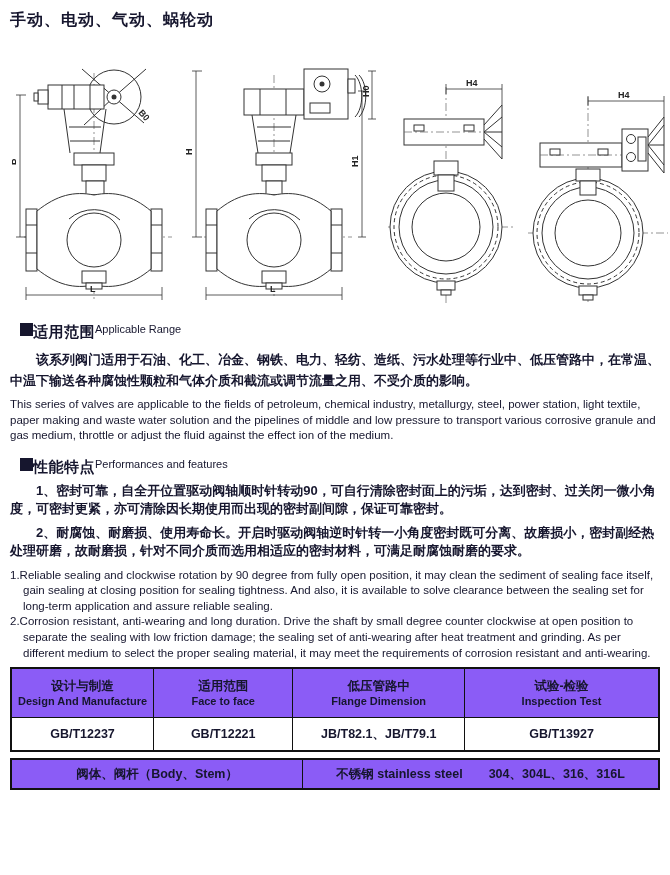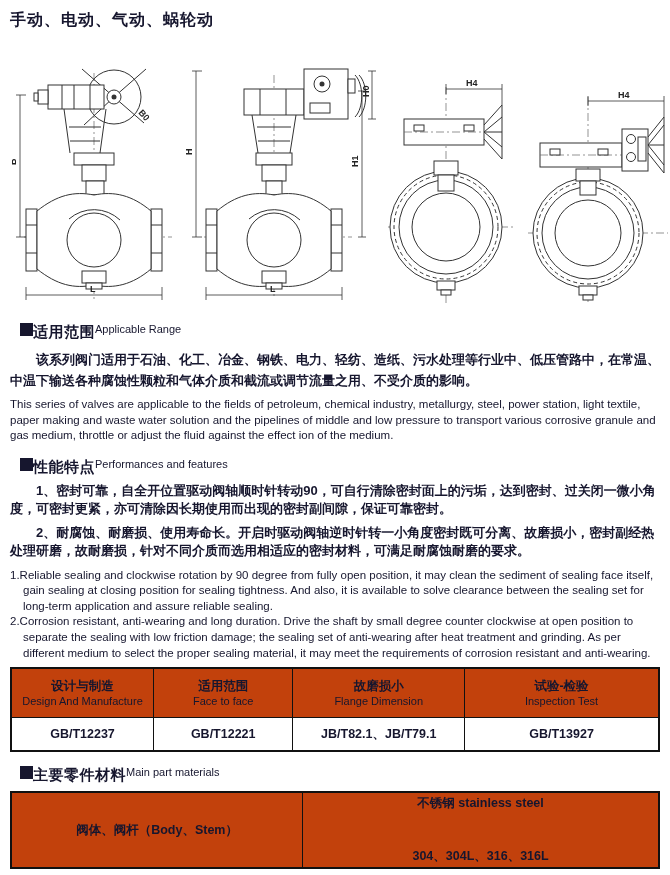--- a/index.html
+++ b/index.html
@@ -33,28 +33,28 @@
   .sec-en{font-size:11px;}
   .cn-para{font-size:13px;font-weight:bold;line-height:1.65;margin:7px 0 0;text-indent:2em;}
   .en-para{font-size:11.5px;line-height:1.36;margin:5px 0 0;}
   .perf .cn-para{line-height:1.42;margin:5px 0 0;}
   .en-item{font-size:11.5px;line-height:1.36;margin:0;padding-left:13px;text-indent:-13px;}
   .en-block{margin-top:7px;}
   
   table{width:100%;border-collapse:collapse;margin-top:6px;}
   table{border:2px solid #111;}
   td{border:1.5px solid #111;text-align:center;vertical-align:middle;padding:2px 2px;}
-  .shade{background:#c2410c;}
+  .shade{background:#8b5cf6;}
   .h-cn{display:block;font-size:12.5px;font-weight:bold;line-height:1.25;}
-  .h-en{display:block;font-size:11px;font-weight:normal;line-height:1.15;}
+  .h-en{display:block;font-size:11px;font-weight:bold;line-height:1.15;}
   .std-val td{height:28px;font-size:12.5px;font-weight:bold;}
   .std-hdr td{height:44px;}
   .mat-table td{height:24px;}
   .part-cell{font-size:12.5px;font-weight:bold;}
-  .mat-flex{display:flex;justify-content:center;gap:36px;font-size:12.5px;font-weight:bold;flex-direction:column;}
+  .mat-flex{display:flex;justify-content:center;gap:26px;font-size:12.5px;font-weight:bold;}
 </style>
 </head>
 <body>
 
 <div class="page">
 
   <div class="hdr-line1">
     <span class="cn-title">手动、电动、气动、蜗轮动</span>
   </div>
 
@@ -302,42 +302,37 @@
       <tr class="std-hdr">
         <td class="shade">
           <span class="h-cn">设计与制造</span>
           <span class="h-en">Design And Manufacture</span>
         </td>
         <td class="shade">
           <span class="h-cn">适用范围</span>
           <span class="h-en">Face to face</span>
         </td>
         <td class="shade">
-          <span class="h-cn">故磨损小</span>
+          <span class="h-cn">低压管路中</span>
           <span class="h-en">Flange Dimension</span>
         </td>
         <td class="shade">
           <span class="h-cn">试验-检验</span>
           <span class="h-en">Inspection Test</span>
         </td>
       </tr>
       <tr class="std-val">
         <td>GB/T12237</td>
         <td>GB/T12221</td>
         <td>JB/T82.1、JB/T79.1</td>
         <td>GB/T13927</td>
       </tr>
     </tbody>
   </table>
 
-  <div class="sec-title">
-    <span class="sq"></span>
-    <span class="sec-cn">主要零件材料</span>
-    <span class="sec-en">Main part materials</span>
-  </div>
   <table class="mat-table">
     <colgroup>
         <col style="width:45%">
         <col style="width:55%">
       </colgroup>
     <tbody>
       <tr>
         <td class="shade part-cell">阀体、阀杆（Body、Stem）</td>
         <td class="shade">
           <div class="mat-flex">

